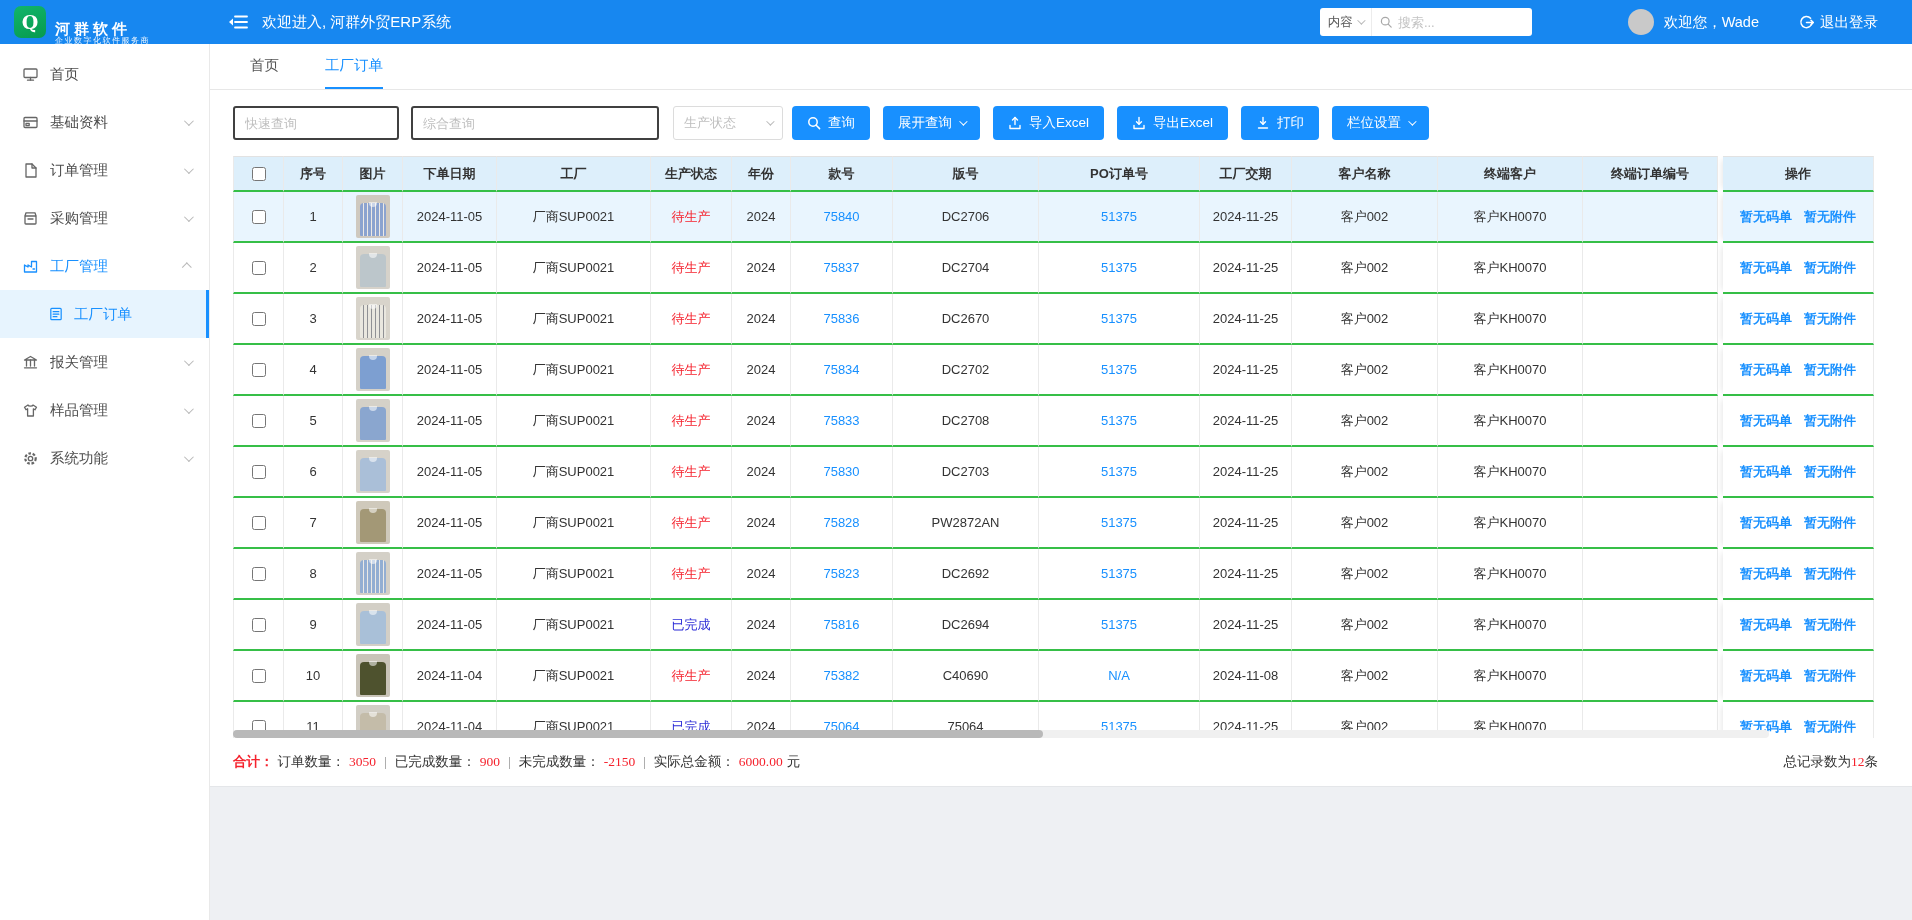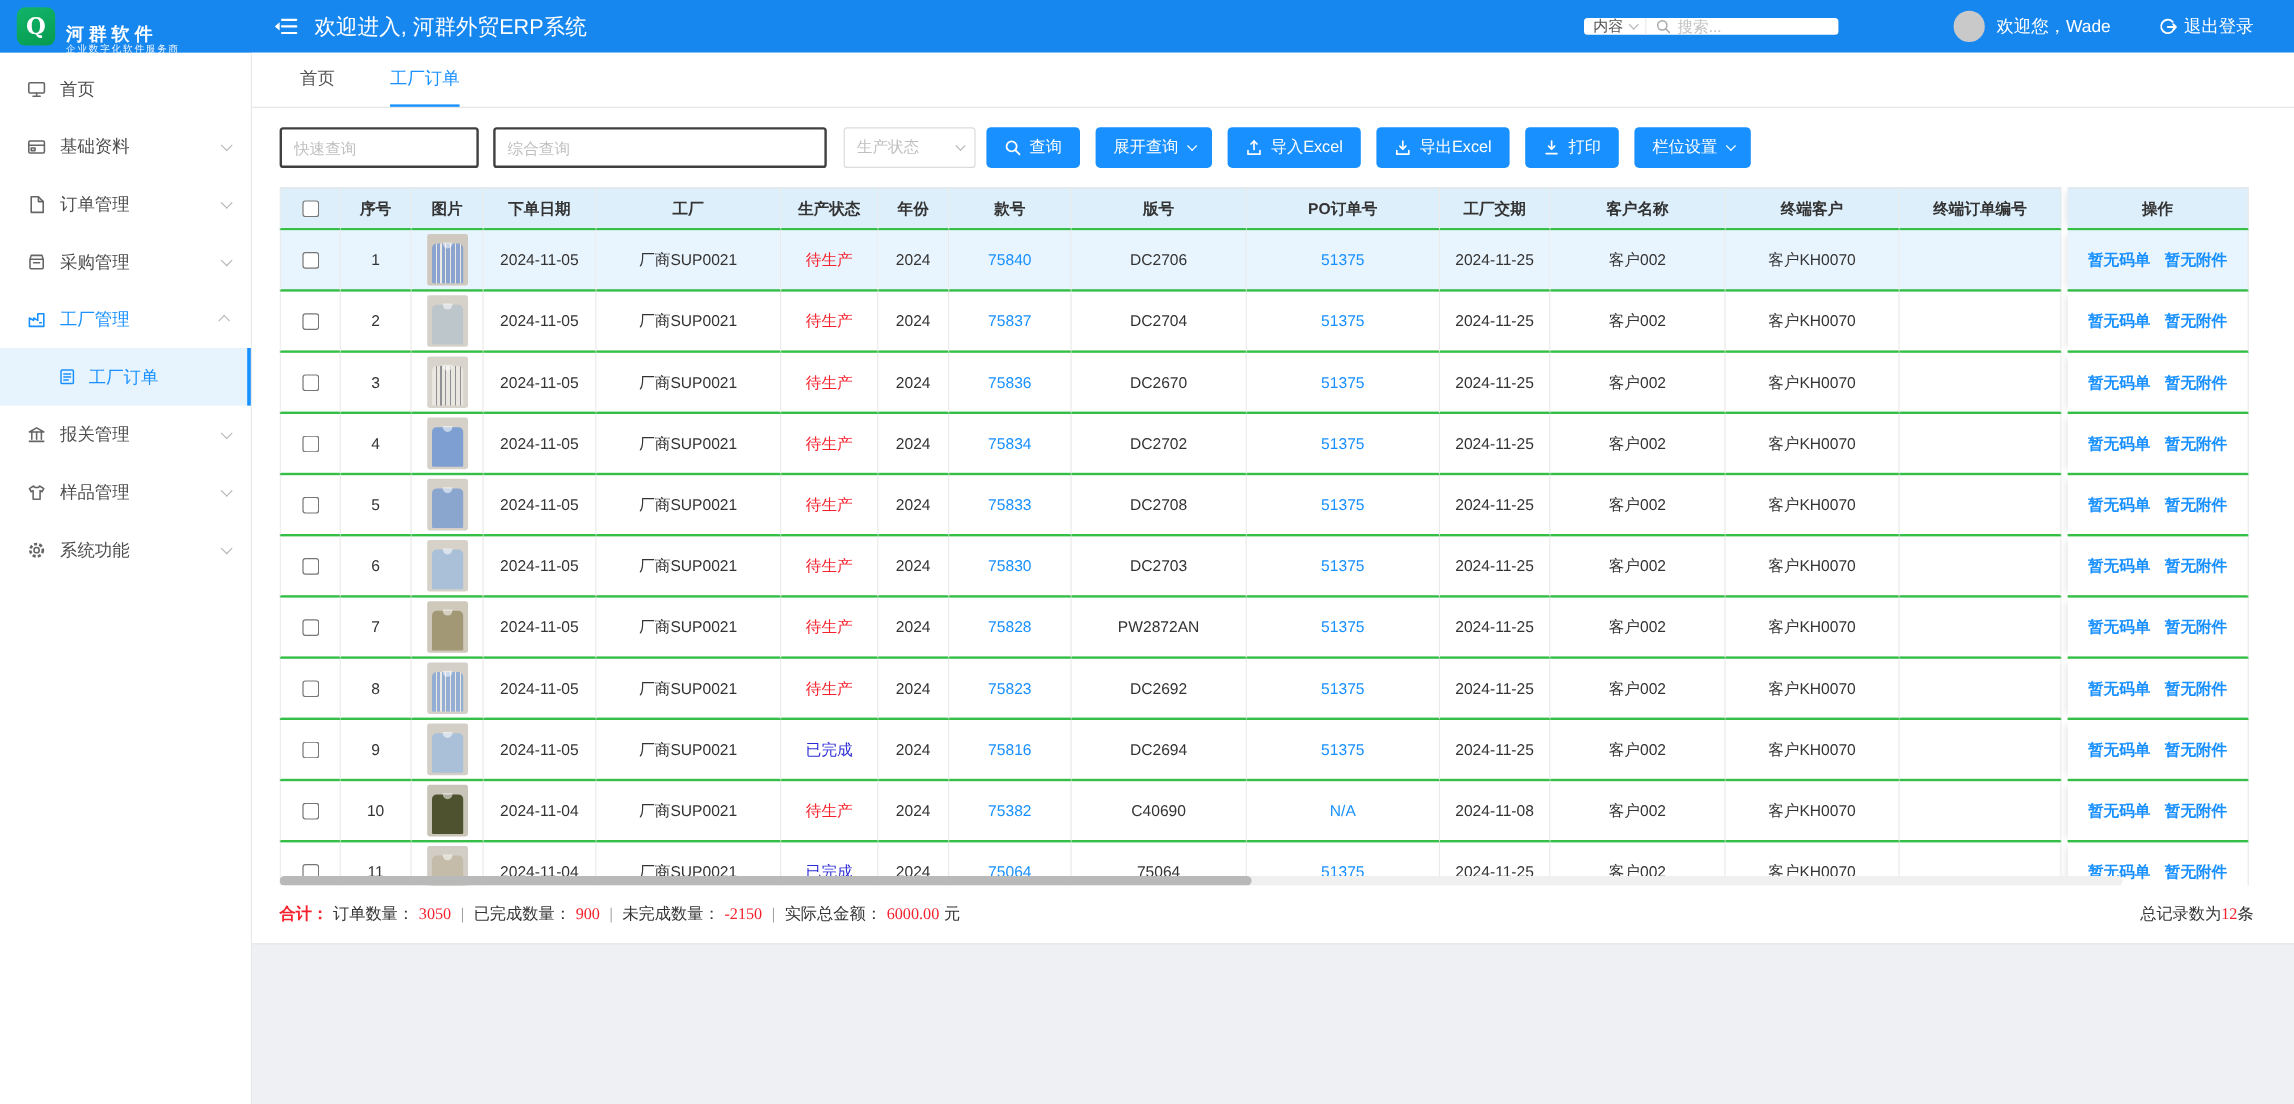--- a/index.html
+++ b/index.html
@@ -9,23 +9,23 @@
   
   .topbar { height:44px; background:#1787f0; display:flex; align-items:center; color:#fff; }
   .logo-area { width:210px; display:flex; align-items:center; padding-left:14px; gap:9px; flex-shrink:0; }
   .logo-badge { width:32px; height:32px; border-radius:7px; background:linear-gradient(160deg,#11b56a,#069a4f);
     display:flex; align-items:center; justify-content:center; font-family:"DejaVu Serif",serif;
     font-weight:bold; font-size:19px; color:#fff; }
   .logo-text { line-height:1.1;margin-top:23px; }
   .logo-title { font-size:15px; font-weight:bold; letter-spacing:4px; }
   .logo-sub { font-size:8px; letter-spacing:1.5px; opacity:.92; }
   .fold-btn { margin-left:18px; cursor:pointer; display:flex; align-items:center; }
-  .head-title { margin-left:14px; font-size:18px; }
+  .head-title { margin-left:14px; font-size:15px; }
   .head-spacer { flex:1; }
-  .head-search { width:212px; height:14px; background:#fff; border-radius:3px; display:flex; align-items:center; margin-right:96px; }
+  .head-search { width:212px; height:28px; background:#fff; border-radius:3px; display:flex; align-items:center; margin-right:96px; }
   .search-cat { width:52px; height:100%; display:flex; align-items:center; justify-content:center; gap:4px;
     font-size:12.5px; color:#555; border-right:1px solid #ececec; cursor:pointer; }
   .search-field { flex:1; display:flex; align-items:center; gap:6px; padding:0 8px; }
   .search-field input { border:none; outline:none; width:100%; font-size:13px; color:#333; background:transparent; }
   .search-field input::placeholder { color:#c2c2c2; }
   .avatar { width:26px; height:26px; border-radius:50%; background:#c9c9c9; flex-shrink:0; }
   .greeting { font-size:14.5px; margin:0 40px 0 10px; white-space:nowrap; }
   .logout { display:flex; align-items:center; gap:6px; font-size:14.5px; margin-right:34px; cursor:pointer; white-space:nowrap; }
 
   
@@ -54,21 +54,21 @@
   
   .tabbar { height:46px; border-bottom:1px solid #e7e7e7; display:flex; align-items:stretch; padding-left:40px; gap:46px; background:#fff; }
   .tab { display:flex; align-items:center; font-size:14.5px; color:#555; cursor:pointer; border-bottom:2px solid transparent; }
   .tab.active { color:#1890ff; border-bottom-color:#1890ff; }
 
   
   .toolbar { height:66px; display:flex; align-items:center; padding-left:23px; gap:12px; background:#fff; }
   .tb-input { height:34px; border:2px solid #404040; border-radius:3px; padding:0 10px; font-size:13px; outline:none; }
   .tb-input::placeholder { color:#bfbfbf; }
   .q-quick { width:166px; }
-  .q-comb { width:278px; margin-right:2px; }
+  .q-comb { width:248px; margin-right:2px; }
   .tb-select { width:110px; height:34px; border:1px solid #dcdcdc; border-radius:3px; display:flex; align-items:center;
     justify-content:space-between; padding:0 10px; font-size:13px; color:#bfbfbf; cursor:pointer; margin-right:-4px; }
   .btn { height:34px; background:#1890ff; color:#fff; border:none; border-radius:4px; font-size:13.5px;
     display:flex; align-items:center; gap:7px; padding:0 15px; cursor:pointer; margin-left:1px;
     font-family:inherit; white-space:nowrap; }
   .btn svg { flex-shrink:0; }
 
   
   .table-wrap { position:relative; margin-left:23px; width:1646px; height:582px; overflow:hidden; background:#fff; }
   .trow { display:flex; }

